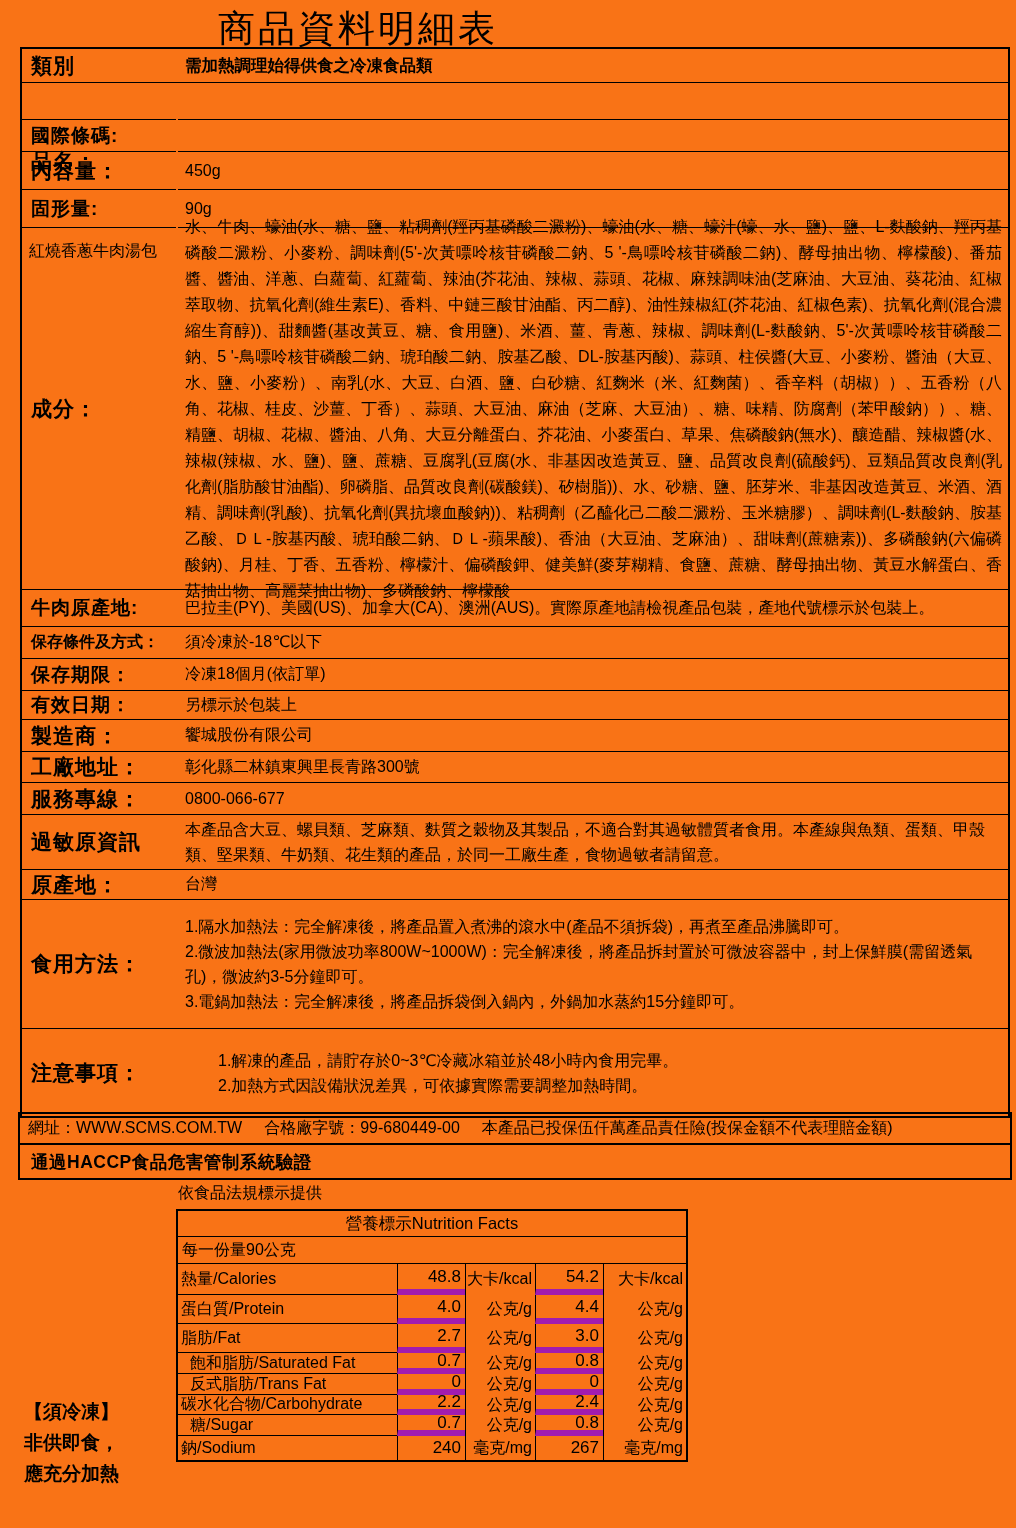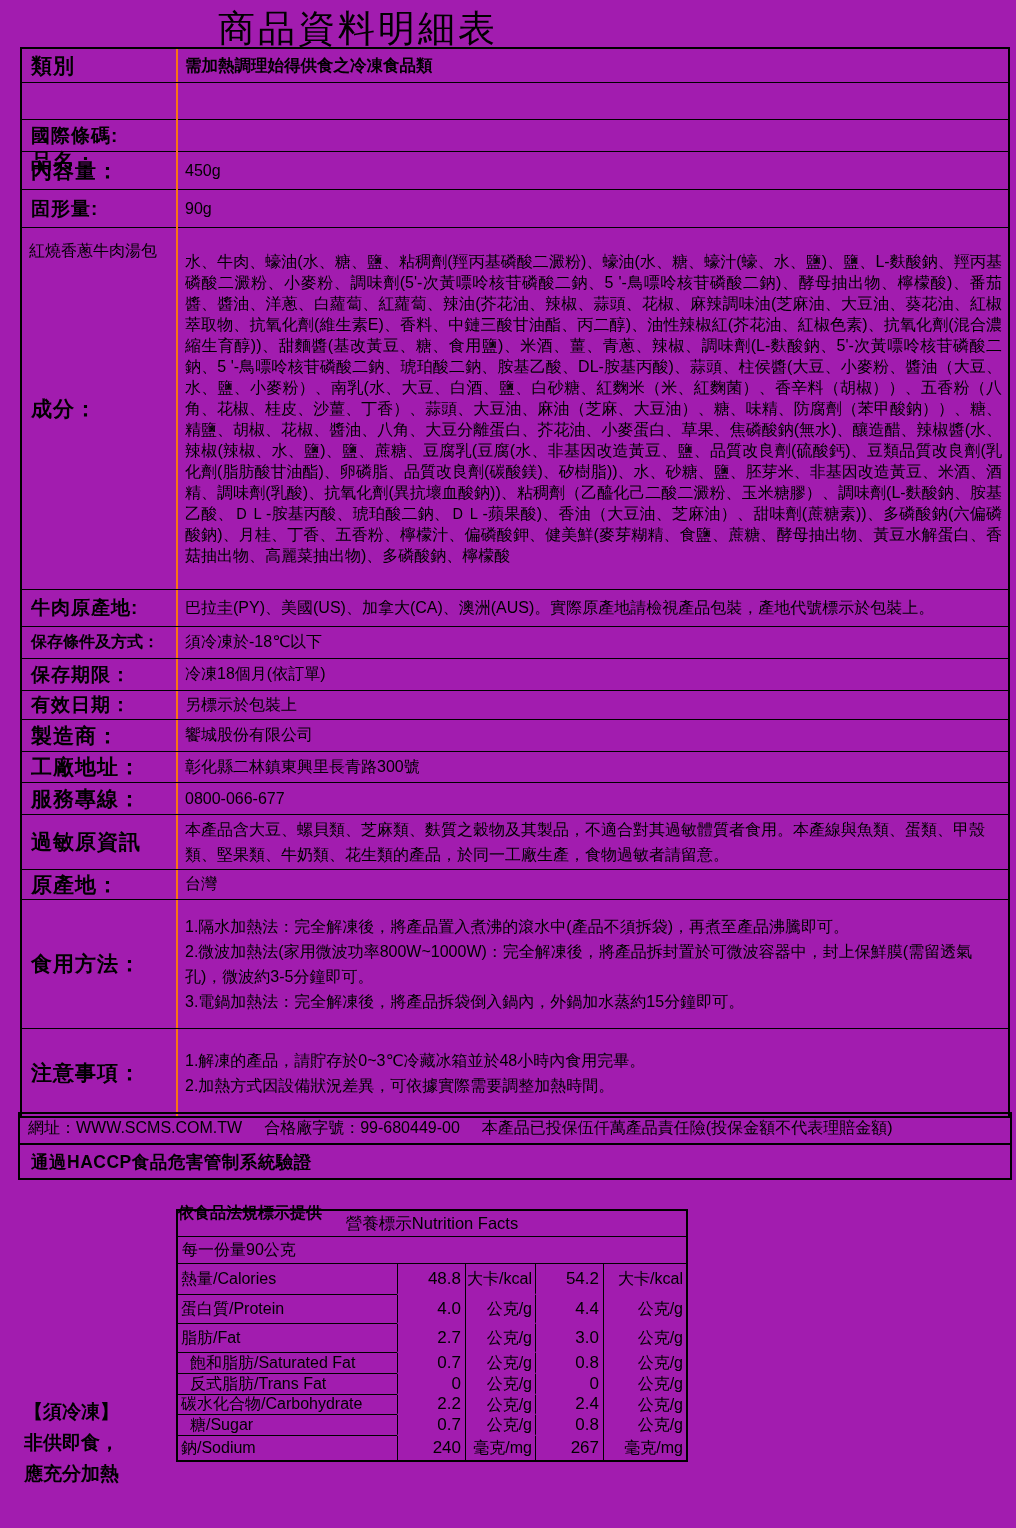--- a/index.html
+++ b/index.html
@@ -1,54 +1,54 @@
 <!DOCTYPE html>
 <html><head>
 <meta charset="utf-8">
 <style>
   html,body{margin:0;padding:0;background:#fff;}
-  .page{position:relative;width:1016px;height:1528px;background:#a21caf;color:#000;
+  .page{position:relative;width:1016px;height:1528px;background:#f97316;color:#000;
         font-family:"Liberation Sans","DejaVu Sans",sans-serif;overflow:hidden;}
   .title{position:absolute;left:218px;top:4px;font-family:"Liberation Serif","DejaVu Serif",serif;
          font-size:37px;font-weight:400;letter-spacing:3px;white-space:nowrap;}
   
   .info-table{position:absolute;left:20px;top:47px;width:990px;border:2px solid #000;box-sizing:border-box;}
   .irow{display:flex;border-bottom:1px solid #000;box-sizing:border-box;}
-  .irow:last-child{border-bottom:none;}
+  .irow:last-child{border-bottom:none;gap:33px;}
   .ilabel{width:156px;flex:0 0 156px;border-right:2px solid #f97316;box-sizing:border-box;
           display:flex;align-items:center;padding-left:9px;font-weight:bold;letter-spacing:1px;}
   .ilabel.lg{font-size:21px;}
   .ilabel.md{font-size:19px;}
   .ilabel.sm{font-size:16px;letter-spacing:0;}
   .ivalue{flex:1;display:flex;align-items:center;padding:2px 6px 2px 7px;font-size:16px;box-sizing:border-box;}
   .ivalue.bold16{font-weight:bold;font-size:16.5px;}
-  .ivalue.ingredients{font-size:16px;line-height:21px;text-align:justify;display:flex;align-items:center;}
+  .ivalue.ingredients{font-size:16px;line-height:26px;text-align:justify;display:flex;align-items:center;}
   .ivalue.para{line-height:25px;}
   .ivalue.lines{flex-direction:column;align-items:flex-start;justify-content:center;}
   .ivalue.lines .vline{line-height:25px;}
   
   .url-row{position:absolute;left:18px;top:1112px;width:994px;height:33px;border:2px solid #000;
            box-sizing:border-box;display:flex;align-items:center;padding-left:8px;font-size:16px;}
   .url-row .seg{margin-right:22px;white-space:nowrap;}
   .haccp-row{position:absolute;left:18px;top:1143px;width:994px;height:37px;border:2px solid #000;
            box-sizing:border-box;display:flex;align-items:center;padding-left:11px;
            font-size:17.5px;font-weight:bold;letter-spacing:0.5px;}
   
-  .nut-note{position:absolute;left:178px;top:1183px;font-size:16px;font-weight:bold;margin-top:20px;}
+  .nut-note{position:absolute;left:178px;top:1183px;font-size:16px;font-weight:normal;}
   .nut-table{position:absolute;left:176px;top:1209px;width:512px;border:2px solid #000;box-sizing:border-box;font-size:16px;}
   .nrow{display:flex;position:relative;box-sizing:border-box;align-items:center;}
   .nrow.full{border-bottom:1px solid #000;}
   .nrow.caption{justify-content:center;font-size:16.5px;}
   .nrow.left{padding-left:4px;}
   .nh1{position:absolute;left:178px;}
   .nh2{position:absolute;left:352px;}
   .ncell{height:100%;box-sizing:border-box;display:flex;align-items:center;}
   .n-name{flex:0 0 219px;padding-left:3px;border-bottom:1px solid #000;}
   .n-name.indent{padding-left:12px;}
-  .n-v{flex:0 0 68px;border-left:1px solid #000;border-bottom:2px solid #a21caf;justify-content:flex-end;padding-right:4px;font-size:17px;}
+  .n-v{flex:0 0 68px;border-left:1px solid #000;border-bottom:6px solid #a21caf;justify-content:flex-end;padding-right:4px;font-size:17px;}
   .n-u{flex:0 0 70px;border-left:1px solid #000;justify-content:flex-end;padding-right:3px;}
   .n-u2{flex:1;border-left:1px solid #000;justify-content:flex-end;padding-right:3px;}
   .nrow.ndata:last-child .n-name,.nrow.ndata:last-child .n-v{border-bottom:none;}
   
   .side-note{position:absolute;left:24px;top:1396px;font-family:"Liberation Serif","DejaVu Serif",serif;
              font-weight:bold;font-size:19px;line-height:31px;}
 </style>
 </head>
 <body>
 

